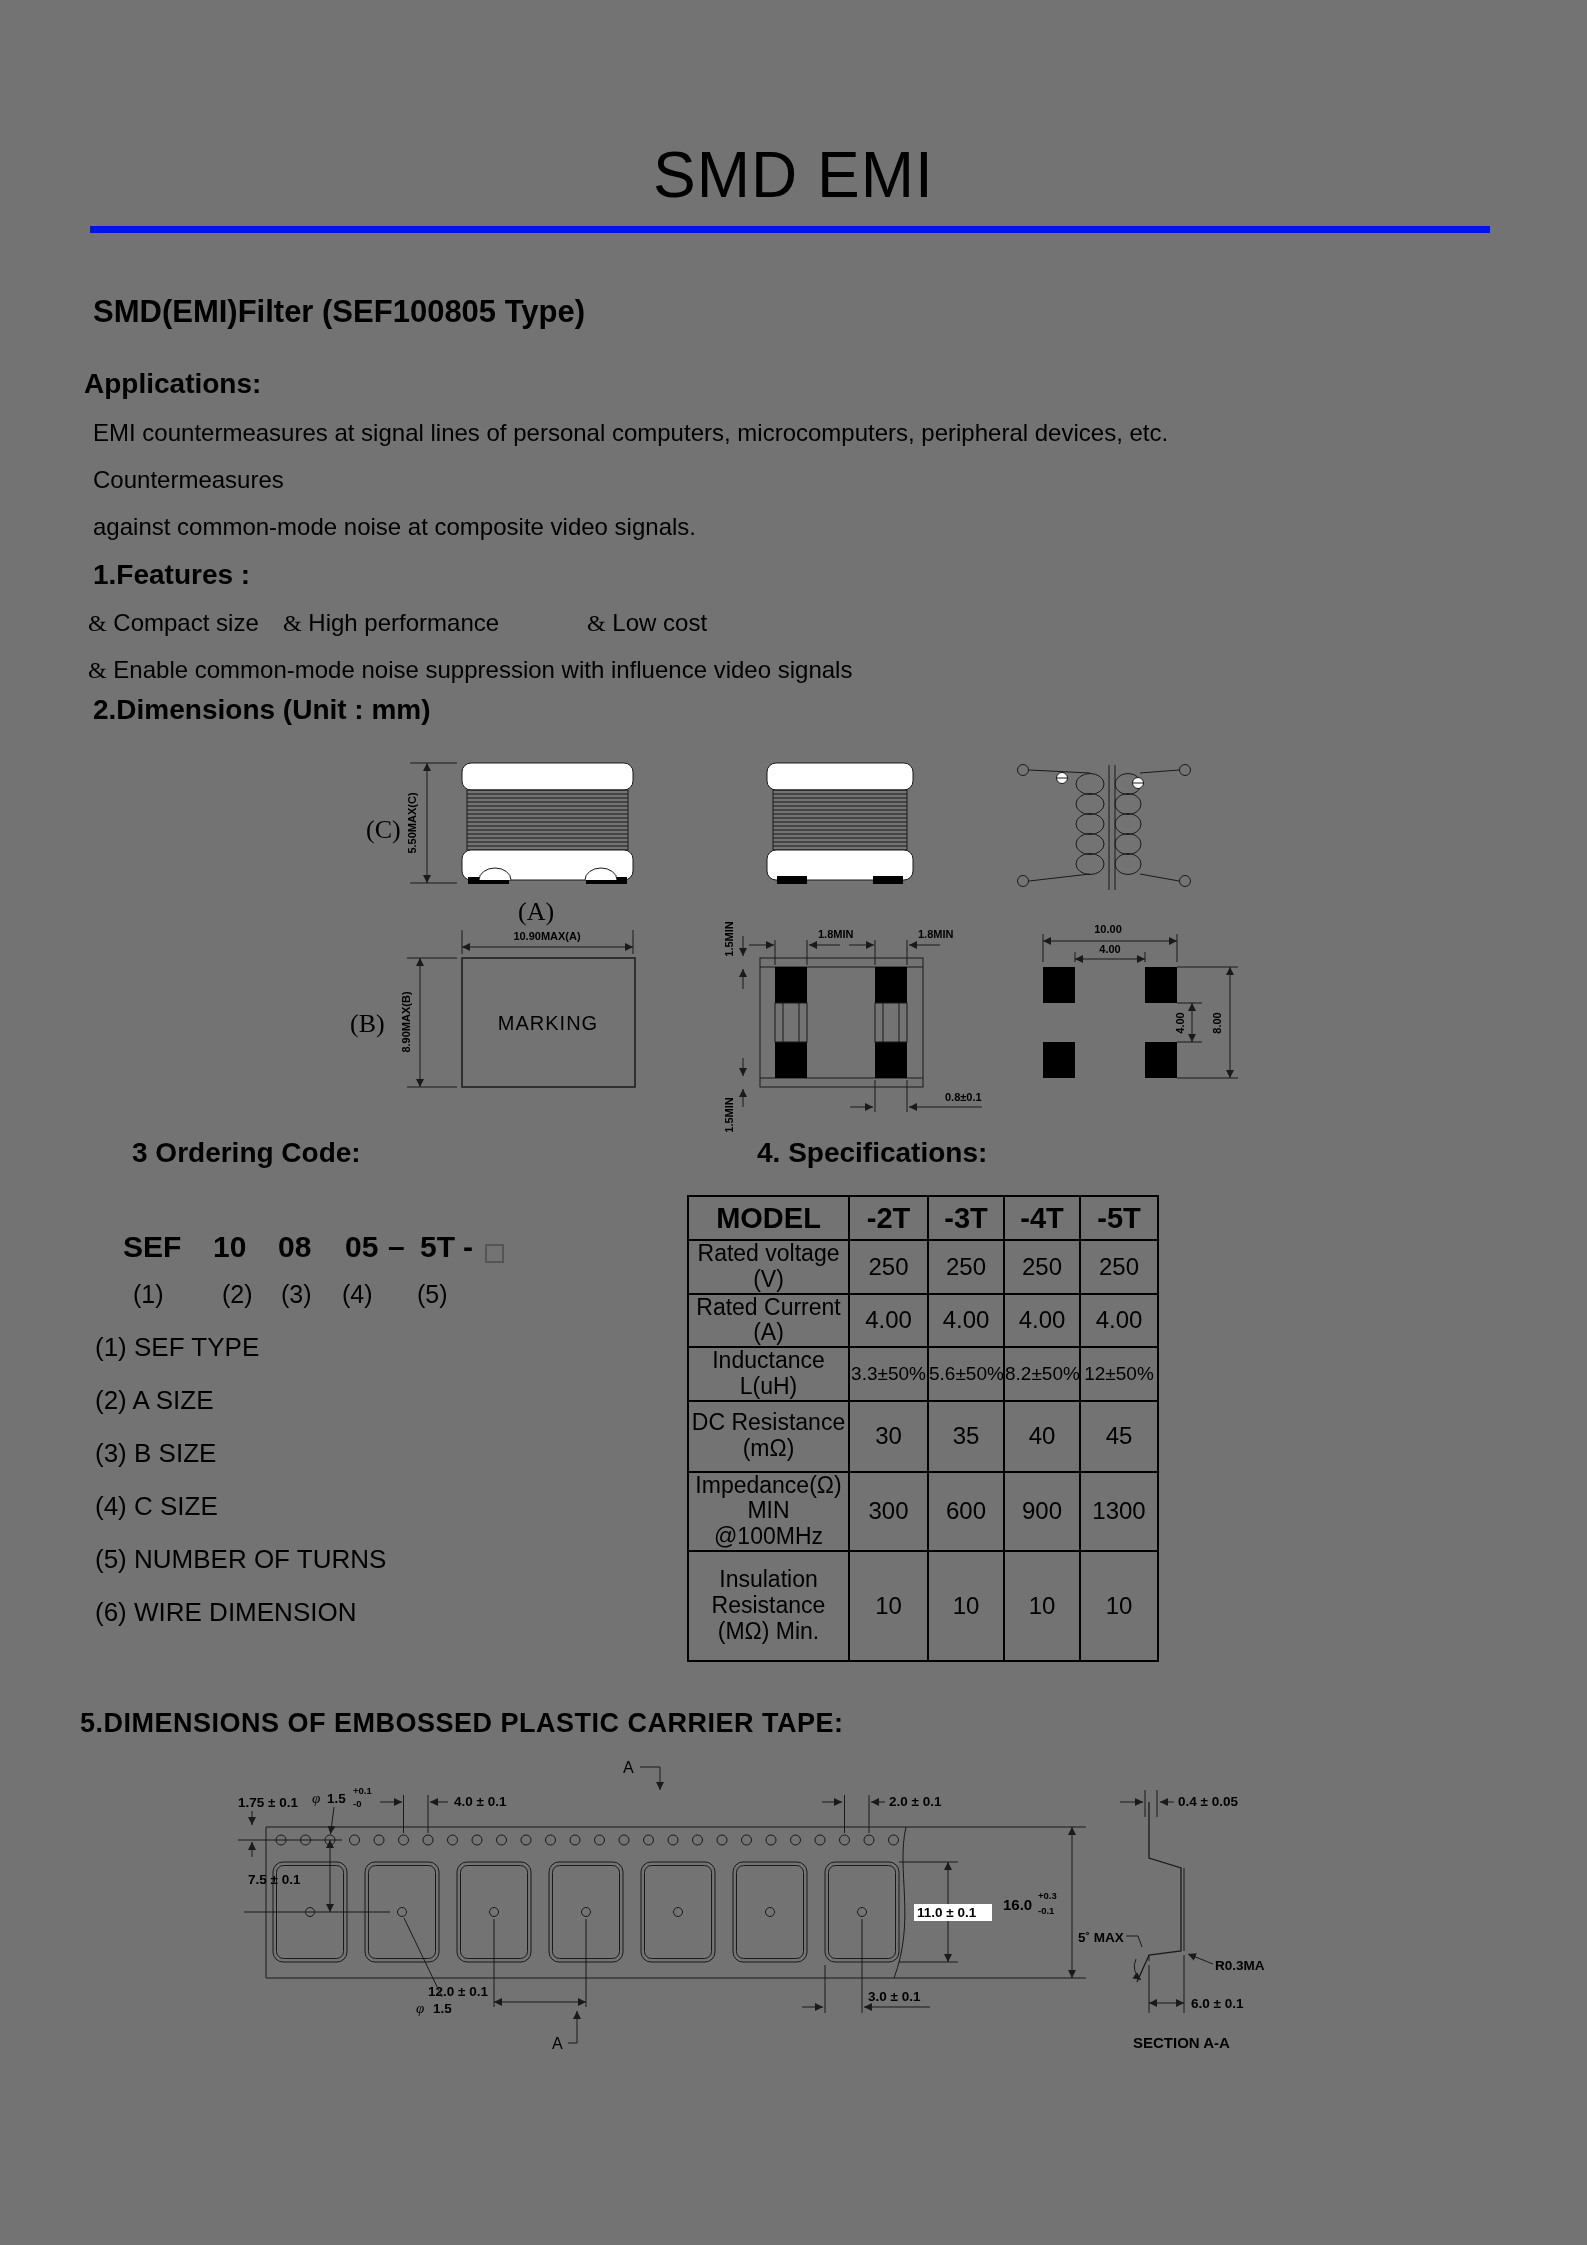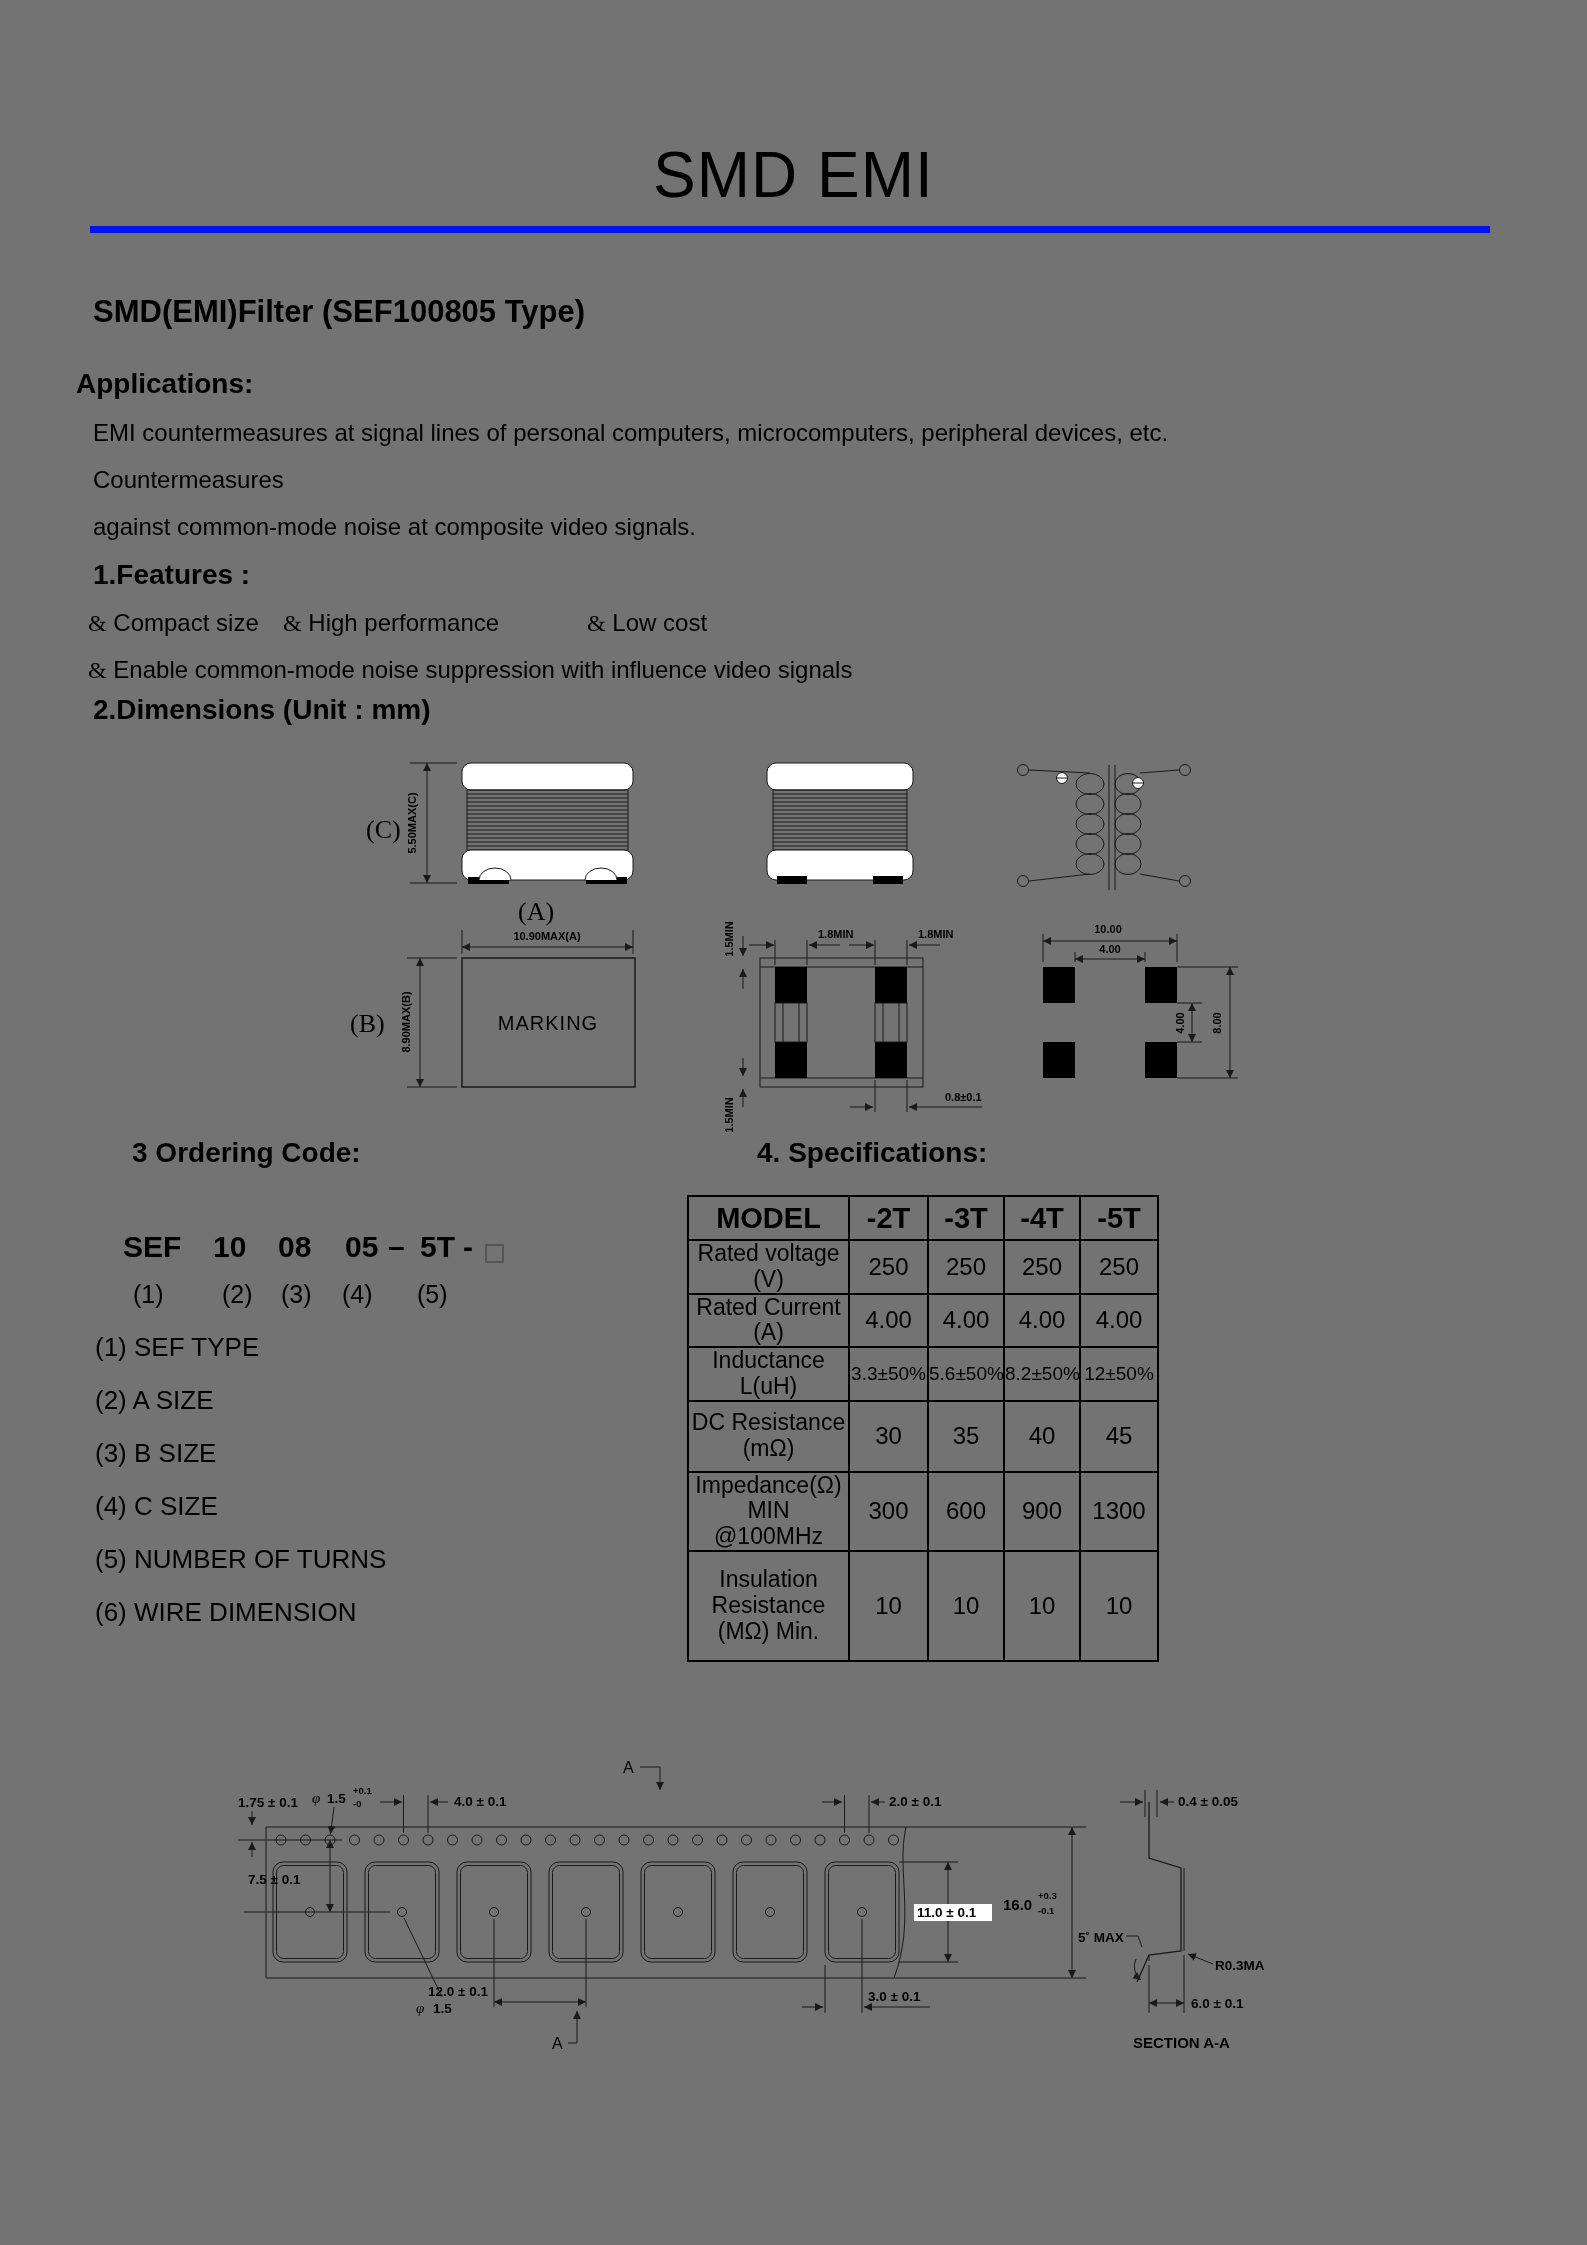--- a/index.html
+++ b/index.html
@@ -47,21 +47,21 @@
 </style>
 </head>
 <body>
 
 <div class="page">
 
   <div class="abs title">SMD EMI</div>
   <div class="abs rule" style="background:#0013ee" x="#0013ee"></div>
   <div class="abs subtitle">SMD(EMI)Filter (SEF100805 Type)</div>
 
-  <div class="abs h2" style="left:76px; top:368px;">Applications:</div>
+  <div class="abs h2" style="left:84px; top:368px;">Applications:</div>
   <div class="abs body-text" style="left:93px; top:419px;">EMI countermeasures at signal lines of personal computers, microcomputers, peripheral devices, etc.</div>
   <div class="abs body-text" style="left:93px; top:466px;">Countermeasures</div>
   <div class="abs body-text" style="left:93px; top:513px;">against common-mode noise at composite video signals.</div>
 
   <div class="abs h2" style="left:93px; top:559px;">1.Features :</div>
   <div class="abs body-text" style="left:88px; top:609px;">
     <span class="amp">&amp;</span>
     <span>Compact size</span>
   </div>
   <div class="abs body-text" style="left:283px; top:609px;">
@@ -333,20 +333,21 @@
 Resistance
 (MΩ) Min.</td>
       <td class="cell-val">10</td>
       <td class="cell-val">10</td>
       <td class="cell-val">10</td>
       <td class="cell-val">10</td>
     </tr>
   </tbody>
     </table>
 
+  <div class="abs h5" style="left:80px; top:1708px;">5.DIMENSIONS OF EMBOSSED PLASTIC CARRIER TAPE:</div>
 
   <svg class="abs" style="left:230px; top:1745px;" width="1130" height="330" viewBox="0 0 1130 330">
     <defs>
       <marker id="ah2" viewBox="0 0 8 8" refX="8" refY="4" markerWidth="8" markerHeight="8" orient="auto-start-reverse">
         <path d="M0,0 L8,4 L0,8 Z" style="fill:#1a1a1a;stroke:none"></path>
       </marker>
     </defs>
 
     <g>
 

